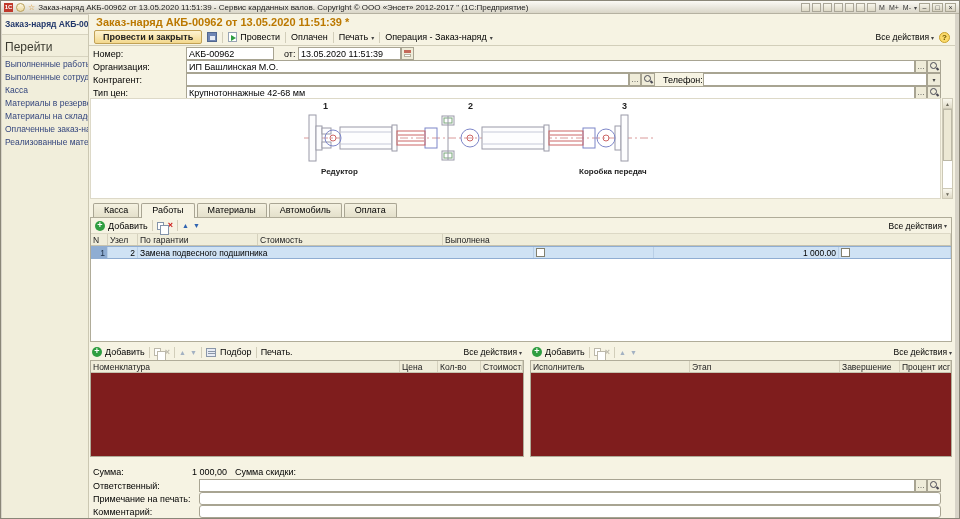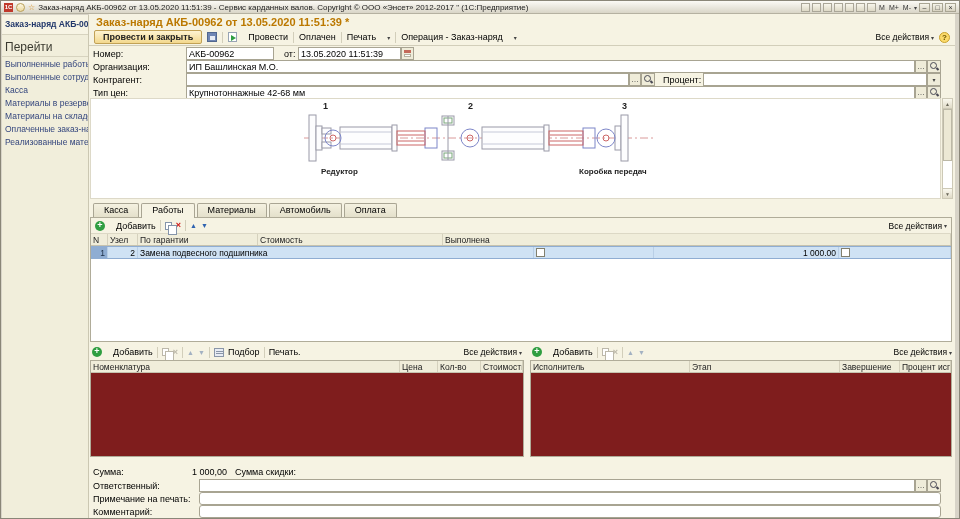--- a/index.html
+++ b/index.html
@@ -28,21 +28,21 @@
   .nav-item { color:#33457d; padding:2px 3px 1px; font-size:8.5px; white-space:nowrap; overflow:hidden; cursor:pointer; }
 
   
   .form { position:absolute; left:88px; top:13px; width:866px; height:505px; background:#f6f3e3; }
   .form-title { position:absolute; left:7px; top:2px; font-size:11px; font-weight:bold; color:#bb7800; white-space:nowrap; }
 
   .cmdbar { position:absolute; left:0; top:15px; width:866px; height:17px; border-bottom:1px solid #d2ceba;
     display:flex; align-items:center; gap:5px; padding:0 5px; }
   .btn-main { height:14px; background:linear-gradient(#fdf3d2,#f3d88d); border:1px solid #c1a156; border-radius:2px;
     font-weight:bold; font-size:9px; padding:0 8px; line-height:12px; color:#222; }
-  .tbtn { display:flex; align-items:center; gap:11px; white-space:nowrap; cursor:pointer; }
+  .tbtn { display:flex; align-items:center; gap:3px; white-space:nowrap; cursor:pointer; }
   .sep { width:1px; height:11px; background:#d2ceba; }
   .spacer { flex:1 1 auto; }
   .dd { font-size:6px; color:#444; }
   .allact { font-size:8.5px; white-space:nowrap; cursor:pointer; display:flex; align-items:center; gap:2px; }
   .help { width:11px; height:11px; border-radius:50%; background:#fbda6a; border:1px solid #c9a22e;
     font-size:8px; font-weight:bold; text-align:center; line-height:10px; color:#6b5400; }
 
   .lbl { position:absolute; white-space:nowrap; font-size:9px; }
   .inp { position:absolute; height:13px; border:1px solid #a8a492; background:#fff; font-size:9px;
     font-family:"Liberation Sans",sans-serif; padding:0 2px; color:#000; }
@@ -181,21 +181,21 @@
 
     <div class="lbl" style="left:4px;top:48px">Организация:</div>
     <input class="inp" style="left: 97px; top: 46px; width: 729px;" value="ИП Башлинская М.О.">
     <div class="sqbtn" style="left:826px;top:46px;width:12px">…</div>
     <div class="sqbtn" style="left:838px;top:46px;width:14px"><span class="mag"></span></div>
 
     <div class="lbl" style="left:4px;top:61px">Контрагент:</div>
     <input class="inp" style="left: 97px; top: 59px; width: 443px;" value="">
     <div class="sqbtn" style="left:540px;top:59px;width:12px">…</div>
     <div class="sqbtn" style="left:552px;top:59px;width:14px"><span class="mag"></span></div>
-    <div class="lbl" style="left:574px;top:61px">Процент:</div>
+    <div class="lbl" style="left:574px;top:61px">Телефон:</div>
     <input class="inp" style="left: 614px; top: 59px; width: 224px;" value="">
     <div class="sqbtn" style="left:838px;top:59px;width:14px"><span class="dd">▾</span></div>
 
     <div class="lbl" style="left:4px;top:74px">Тип цен:</div>
     <input class="inp" style="left: 97px; top: 72px; width: 729px;" value="Крупнотоннажные 42-68 мм">
     <div class="sqbtn" style="left:826px;top:72px;width:12px">…</div>
     <div class="sqbtn" style="left:838px;top:72px;width:14px"><span class="mag"></span></div>
 
     <div class="pic">
       <div class="marker" style="left:232px">1</div>

